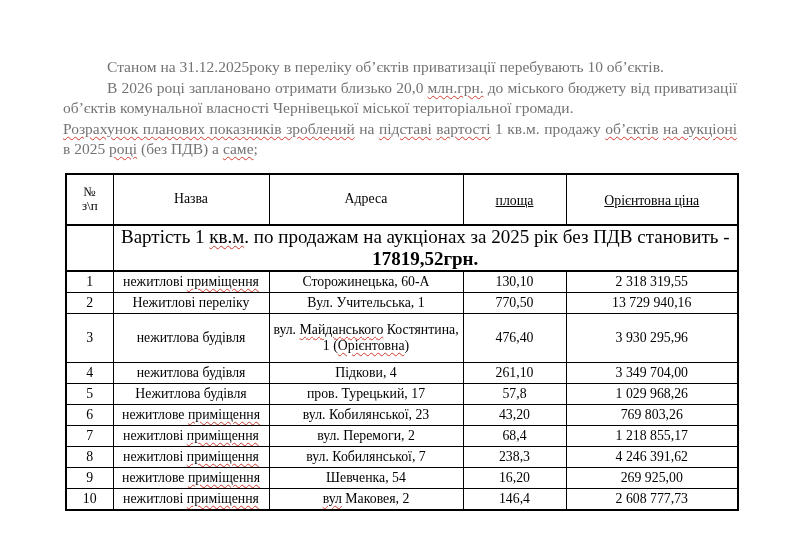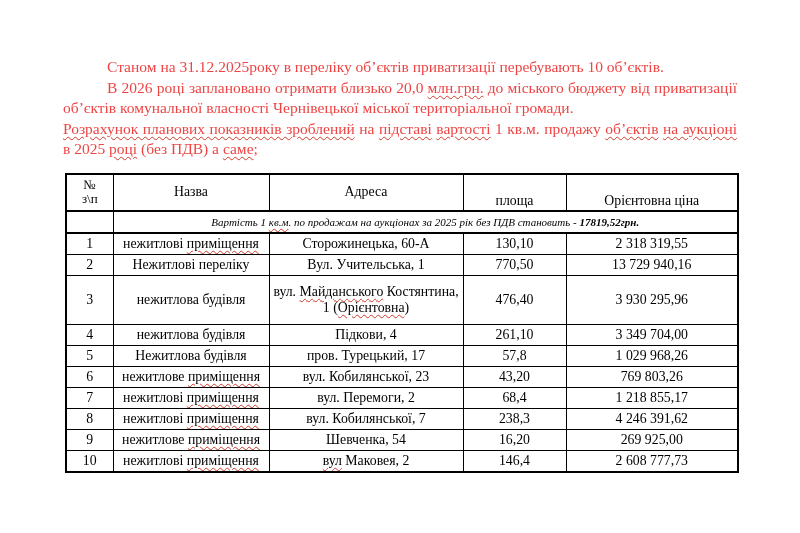--- a/index.html
+++ b/index.html
@@ -4,21 +4,21 @@
 <style>
   html,body{margin:0;padding:0;}
   body{
     width:800px;height:533px;background:#ffffff;
     font-family:"Liberation Serif","DejaVu Serif",serif;
     color:#000;overflow:hidden;
   }
   .doc{padding:57px 63px 0 63px;}
   .para{
     font-size:15.5px;line-height:20.6px;text-align:justify;
-    margin:0;color:#ef4444;
+    margin:0;color:#737373;
   }
   .para.indent{text-indent:44px;}
   .sp{
     text-decoration-line:underline;
     text-decoration-style:wavy;
     text-decoration-color:#d03a2b;
     text-decoration-thickness:1px;
     text-underline-offset:2px;
   }
   .b{font-weight:bold;}
@@ -28,23 +28,23 @@
     font-size:13.8px;
   }
   table.tbl td{
     border:1px solid #000;
     text-align:center;vertical-align:middle;
     padding:0 2px;overflow:hidden;
   }
   table.tbl{border:2px solid #000;}
   tr.hdr td{height:34px;font-size:13.8px;}
   tr.hdr td.numhead{font-size:13px;line-height:14px;}
-  tr.hdr td.vb{vertical-align:bottom;padding-bottom:1px;}
+  tr.hdr td.vb{vertical-align:bottom;padding-bottom:15px;text-decoration:underline;}
   tr.hdr td{border-bottom-width:2px;}
-  tr.banner td{height:20px;border-bottom-width:2px;font-size:11px;font-style:italic;}
+  tr.banner td{height:20px;border-bottom-width:2px;font-size:19px;}
   tr.r td{height:20px;}
   tr.r.tall td{height:48px;}
   col.c1{width:47px;}col.c2{width:156px;}col.c3{width:194px;}
   col.c4{width:103px;}col.c5{width:172px;}
   .totals{
     margin:3px 0 0 2px;width:672px;height:18px;
     display:grid;grid-template-columns:47px 156px 194px 103px 172px;
     font-size:14px;font-weight:bold;
   }
   .totals div{text-align:center;}

